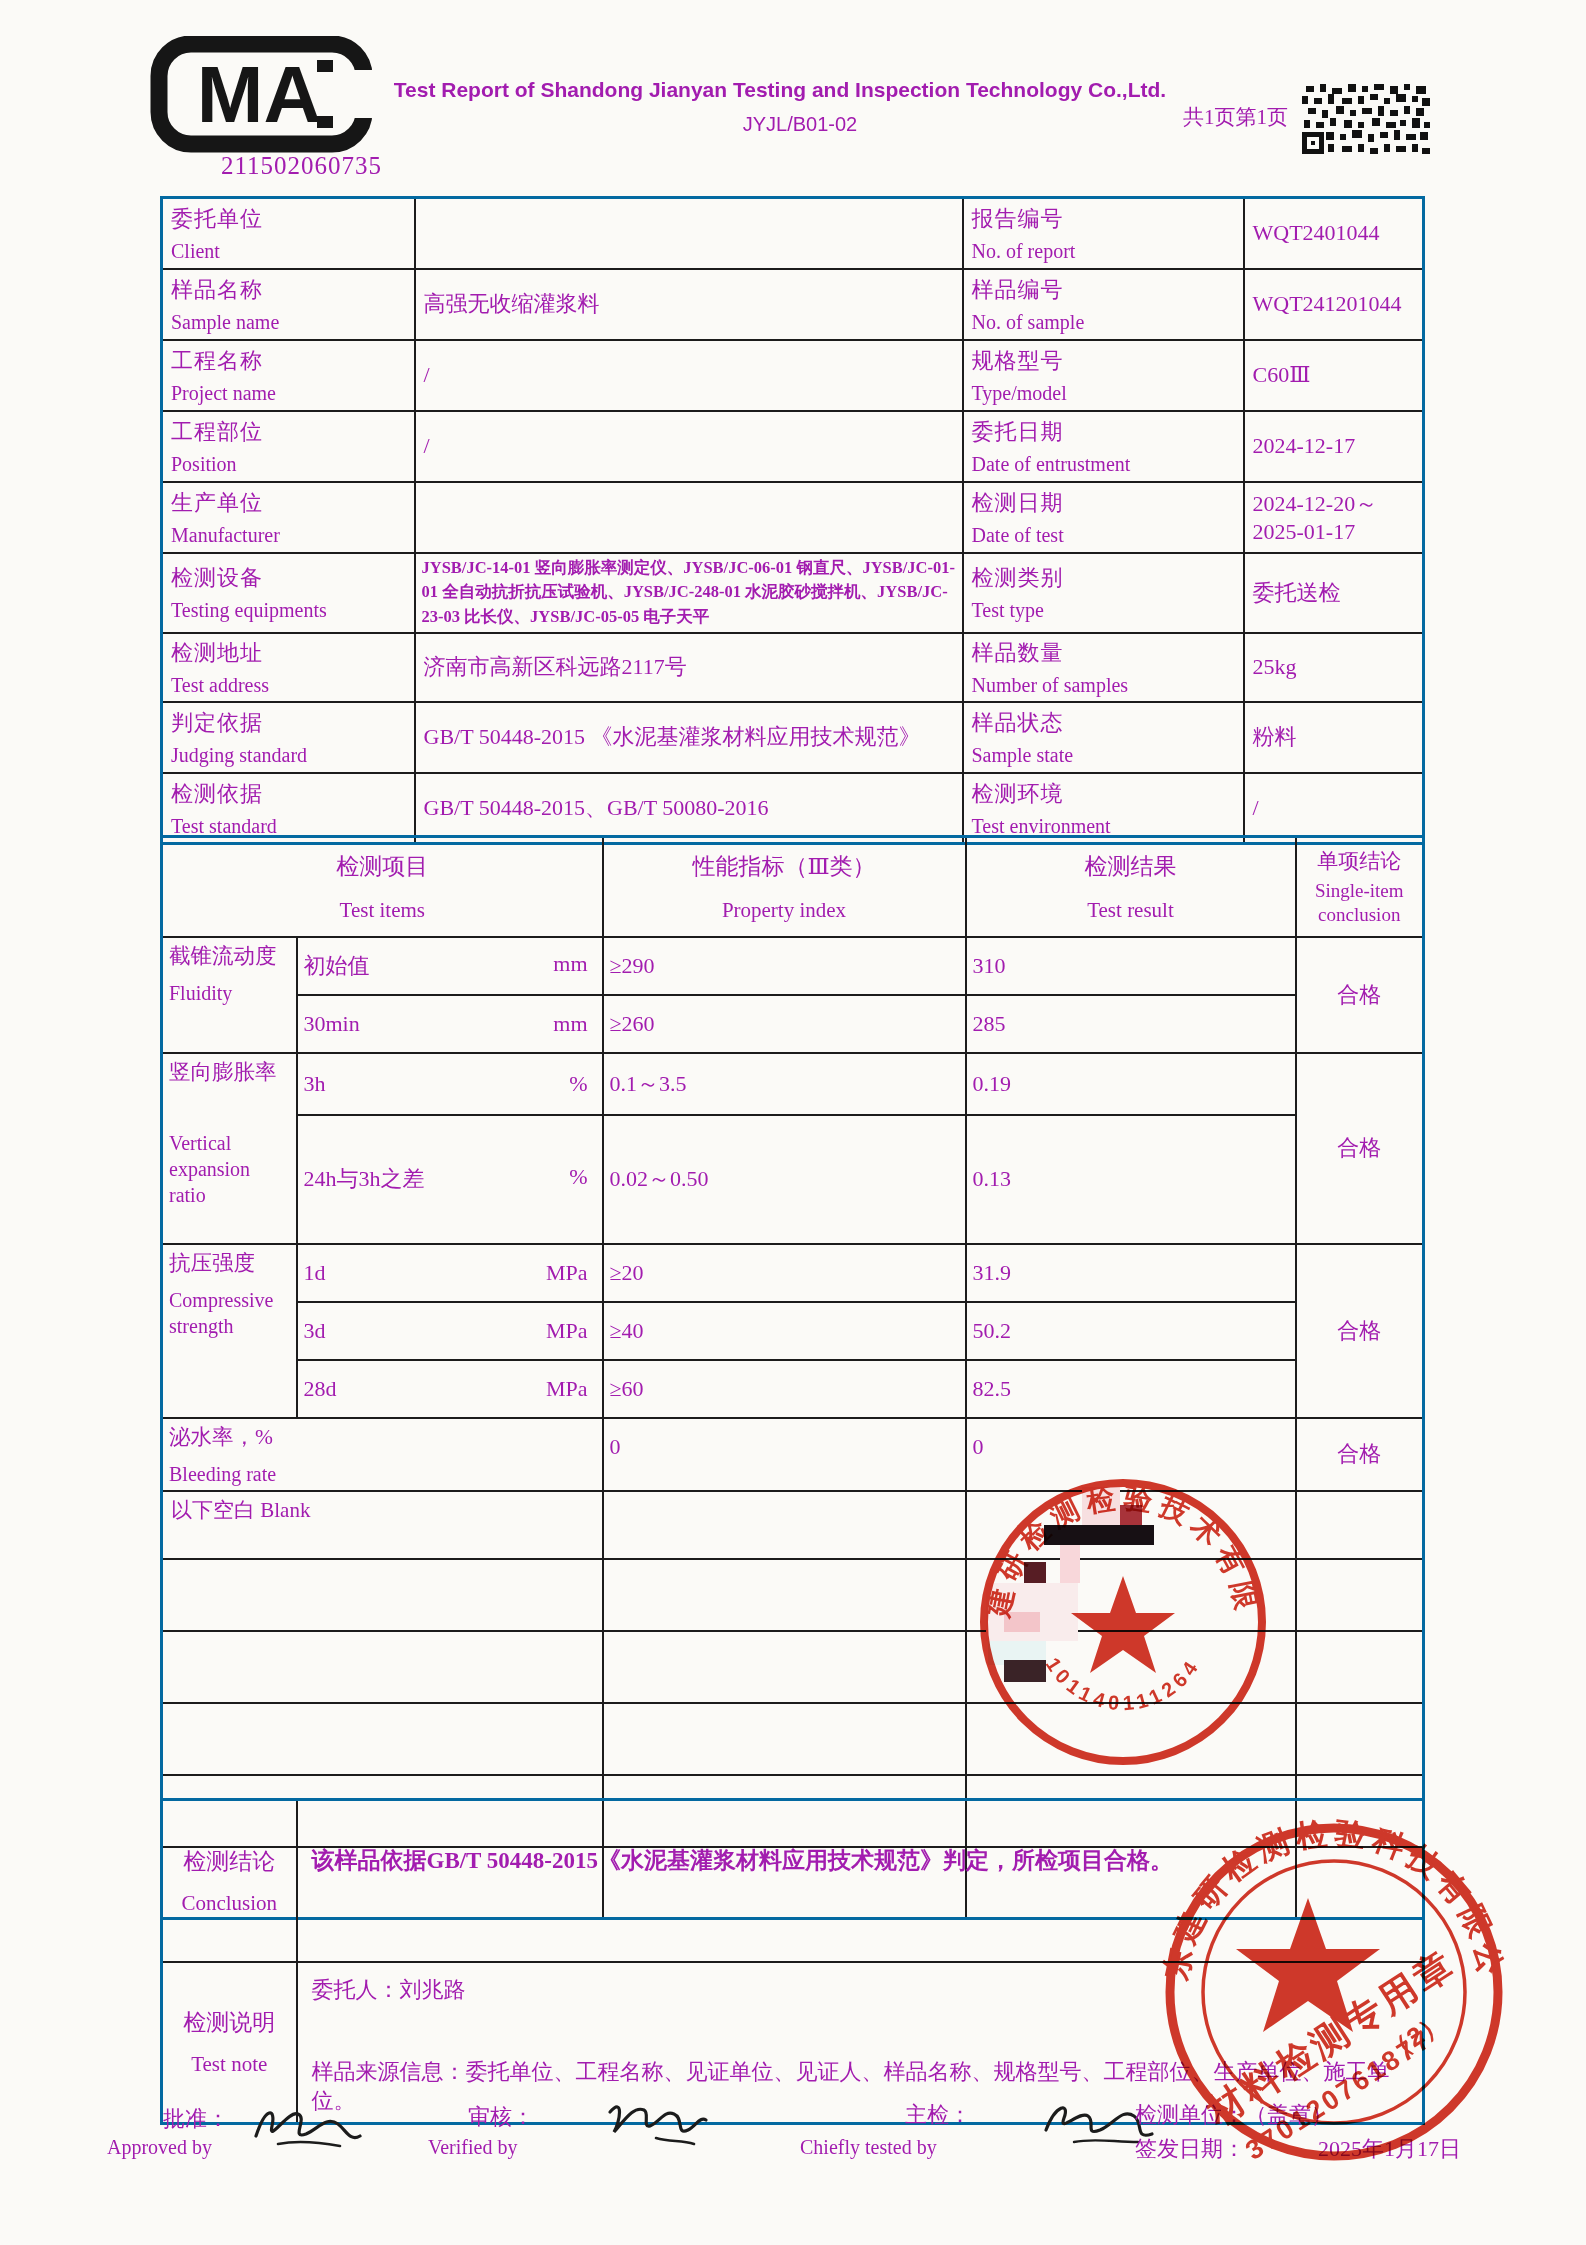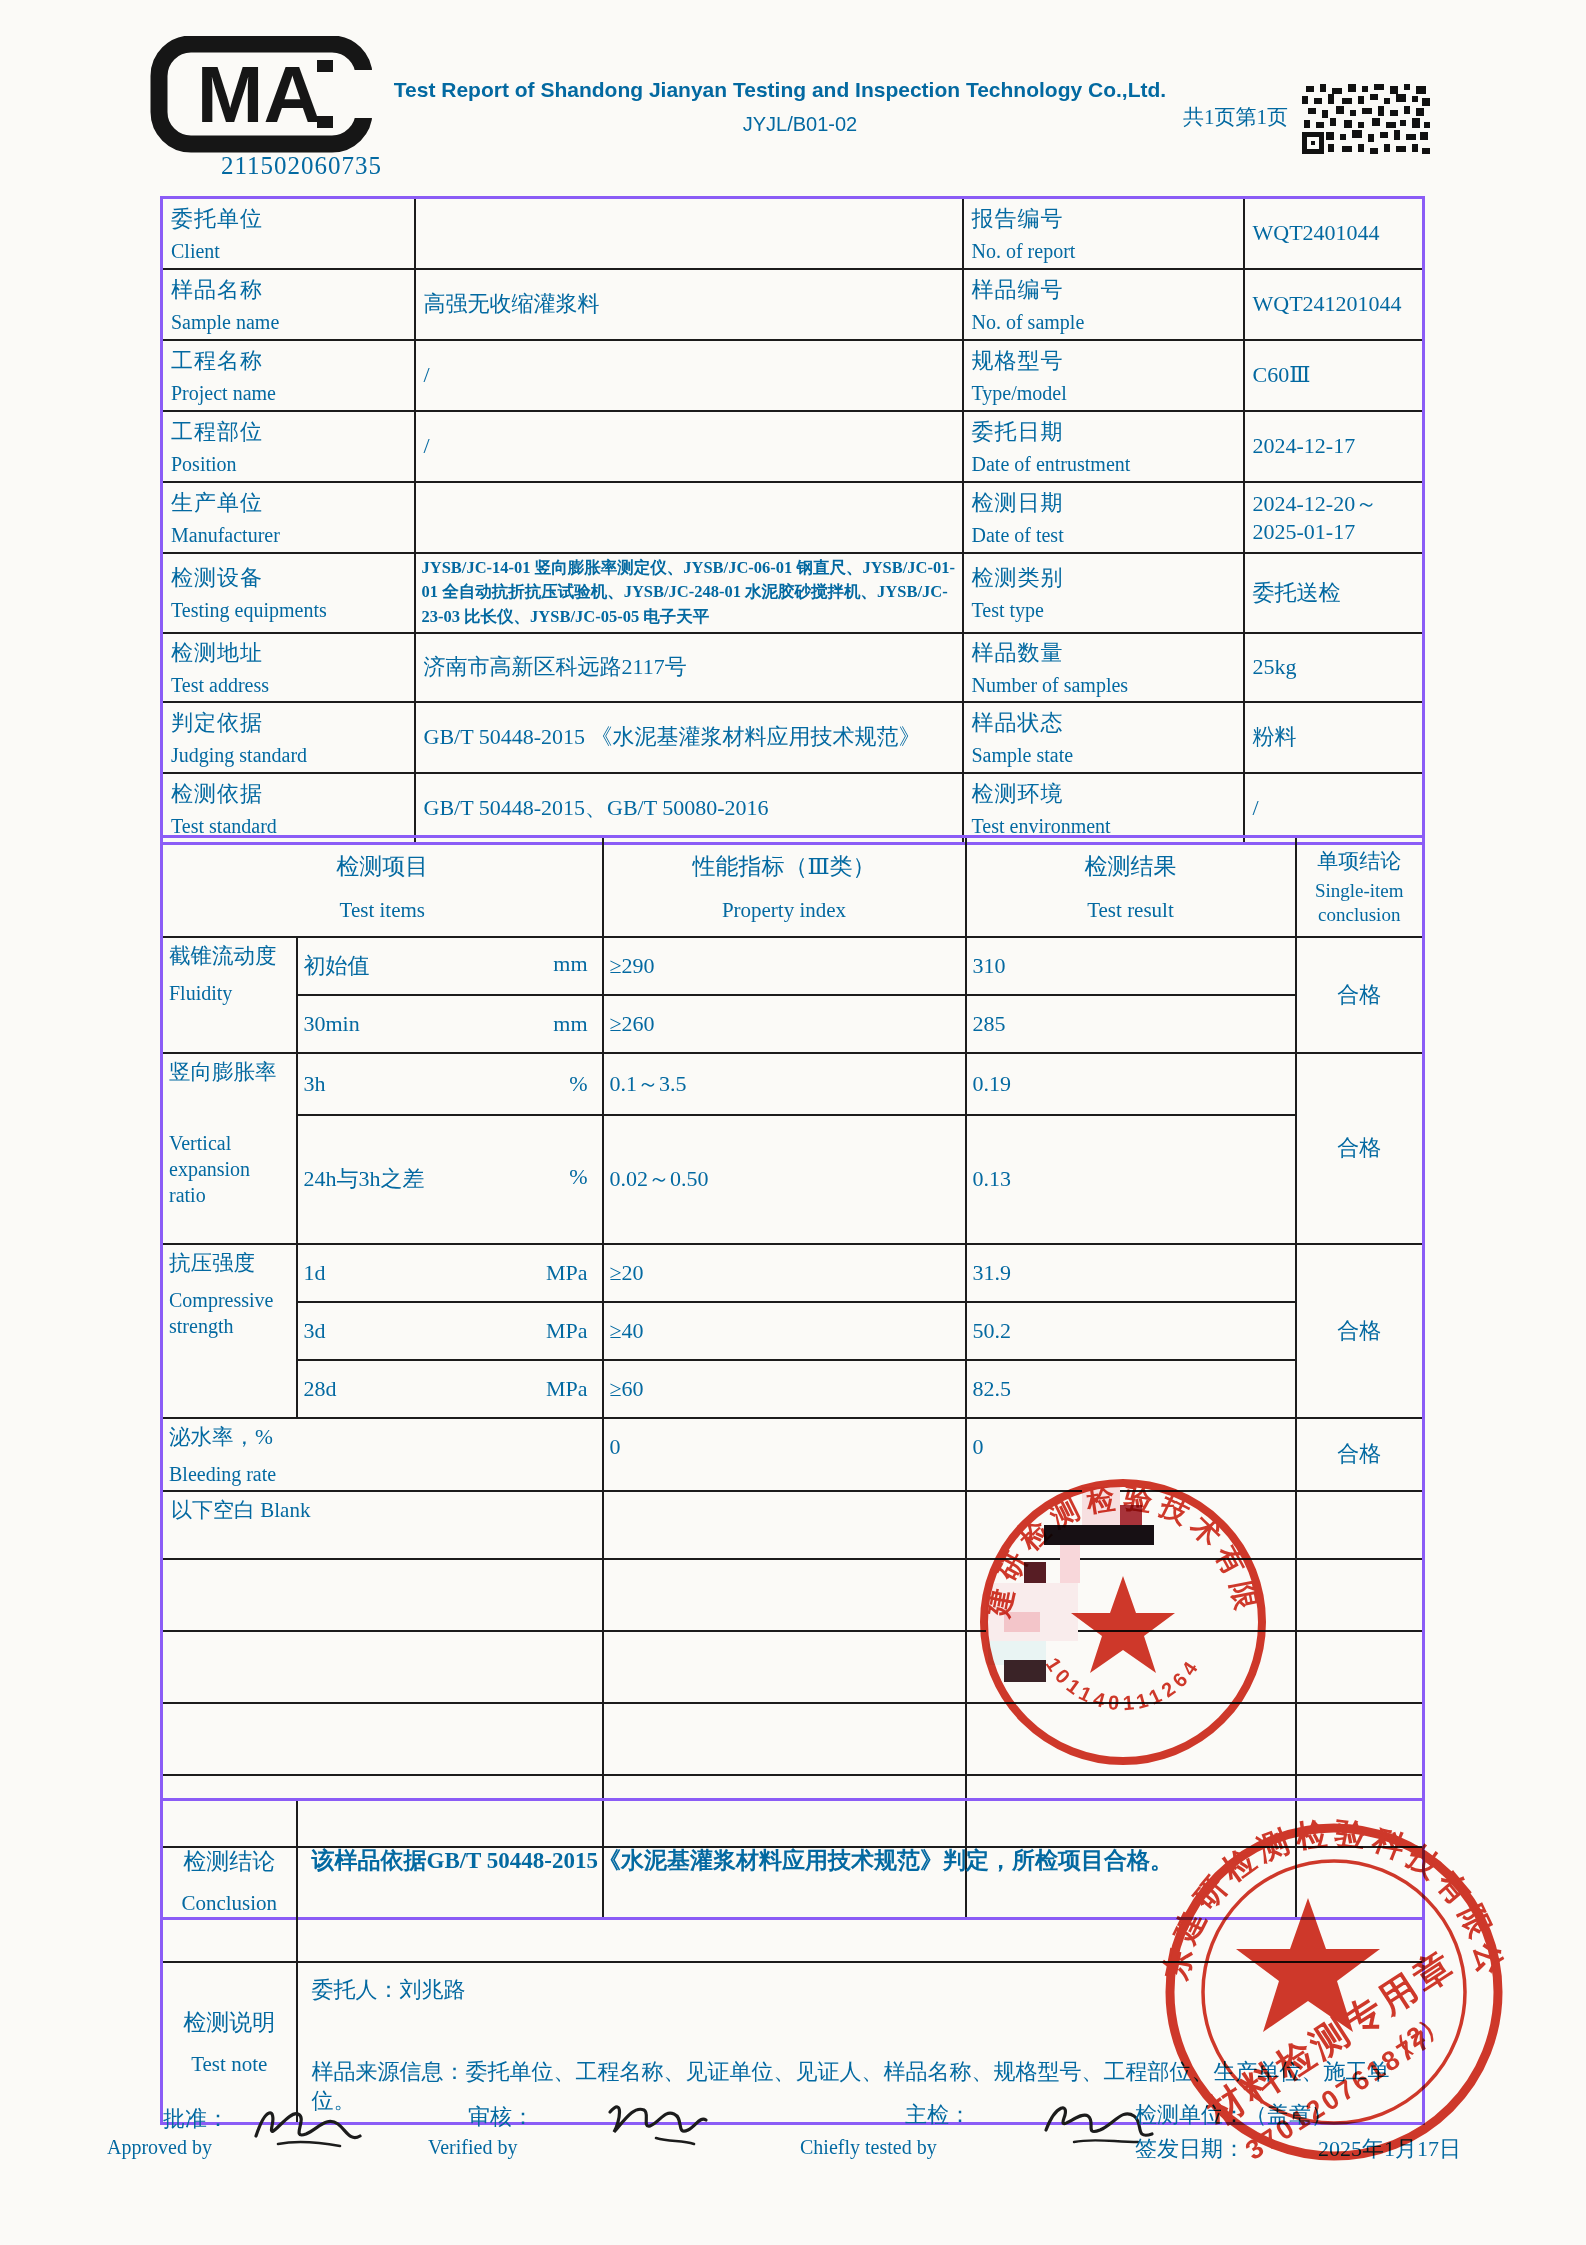--- a/index.html
+++ b/index.html
@@ -1,36 +1,36 @@
 <!DOCTYPE html>
 <html><head>
 <meta charset="utf-8">
 <style>
   html,body{margin:0;padding:0;background:#d8d8d8;}
   .page{position:relative;width:1586px;height:2245px;background:#fbfaf7;overflow:hidden;
-        font-family:"Liberation Serif","DejaVu Serif",serif;color:#0369a1;}
+        font-family:"Liberation Serif","DejaVu Serif",serif;color:#a21caf;}
   .abs{position:absolute;}
 
   
   .title-cn{font-family:"Liberation Sans","DejaVu Sans",sans-serif;font-weight:bold;
             font-size:37px;letter-spacing:3px;text-align:center;}
   .title-en{font-family:"Liberation Sans","DejaVu Sans",sans-serif;font-weight:bold;
             font-size:21px;text-align:center;}
   .form-code{font-family:"Liberation Sans","DejaVu Sans",sans-serif;font-size:20px;text-align:center;}
   .page-info{font-size:21px;}
   .cma-num{font-size:25px;letter-spacing:1px;font-family:"Liberation Serif",serif;}
 
   
   table{border-collapse:collapse;table-layout:fixed;}
   td{border:2px solid #1c1c1c;padding:0;vertical-align:middle;overflow:hidden;}
   .info-table,.results-table,.concl-table{position:absolute;left:160px;width:1262px;}
   .info-table{top:196px;}
   .results-table{top:835px;}
   .concl-table{top:1798px;padding-left:12px;}
-  table{border:3px solid #8b5cf6;}
+  table{border:3px solid #0369a1;}
 
   .lbl{padding:4px 6px 4px 8px;vertical-align:middle;}
   .lbl .cn{font-size:22px;letter-spacing:1px;}
   .lbl .en{font-size:20px;margin-top:6px;}
   .val{font-size:22px;padding:4px 8px;}
   .val.small{font-size:16.5px;font-weight:600;line-height:1.5;padding:2px 6px;}
 
   .hd{text-align:center;font-size:23px;}
   .hd .hen{font-size:21px;margin-top:16px;}
   .hd.concl4{font-size:21px;}

